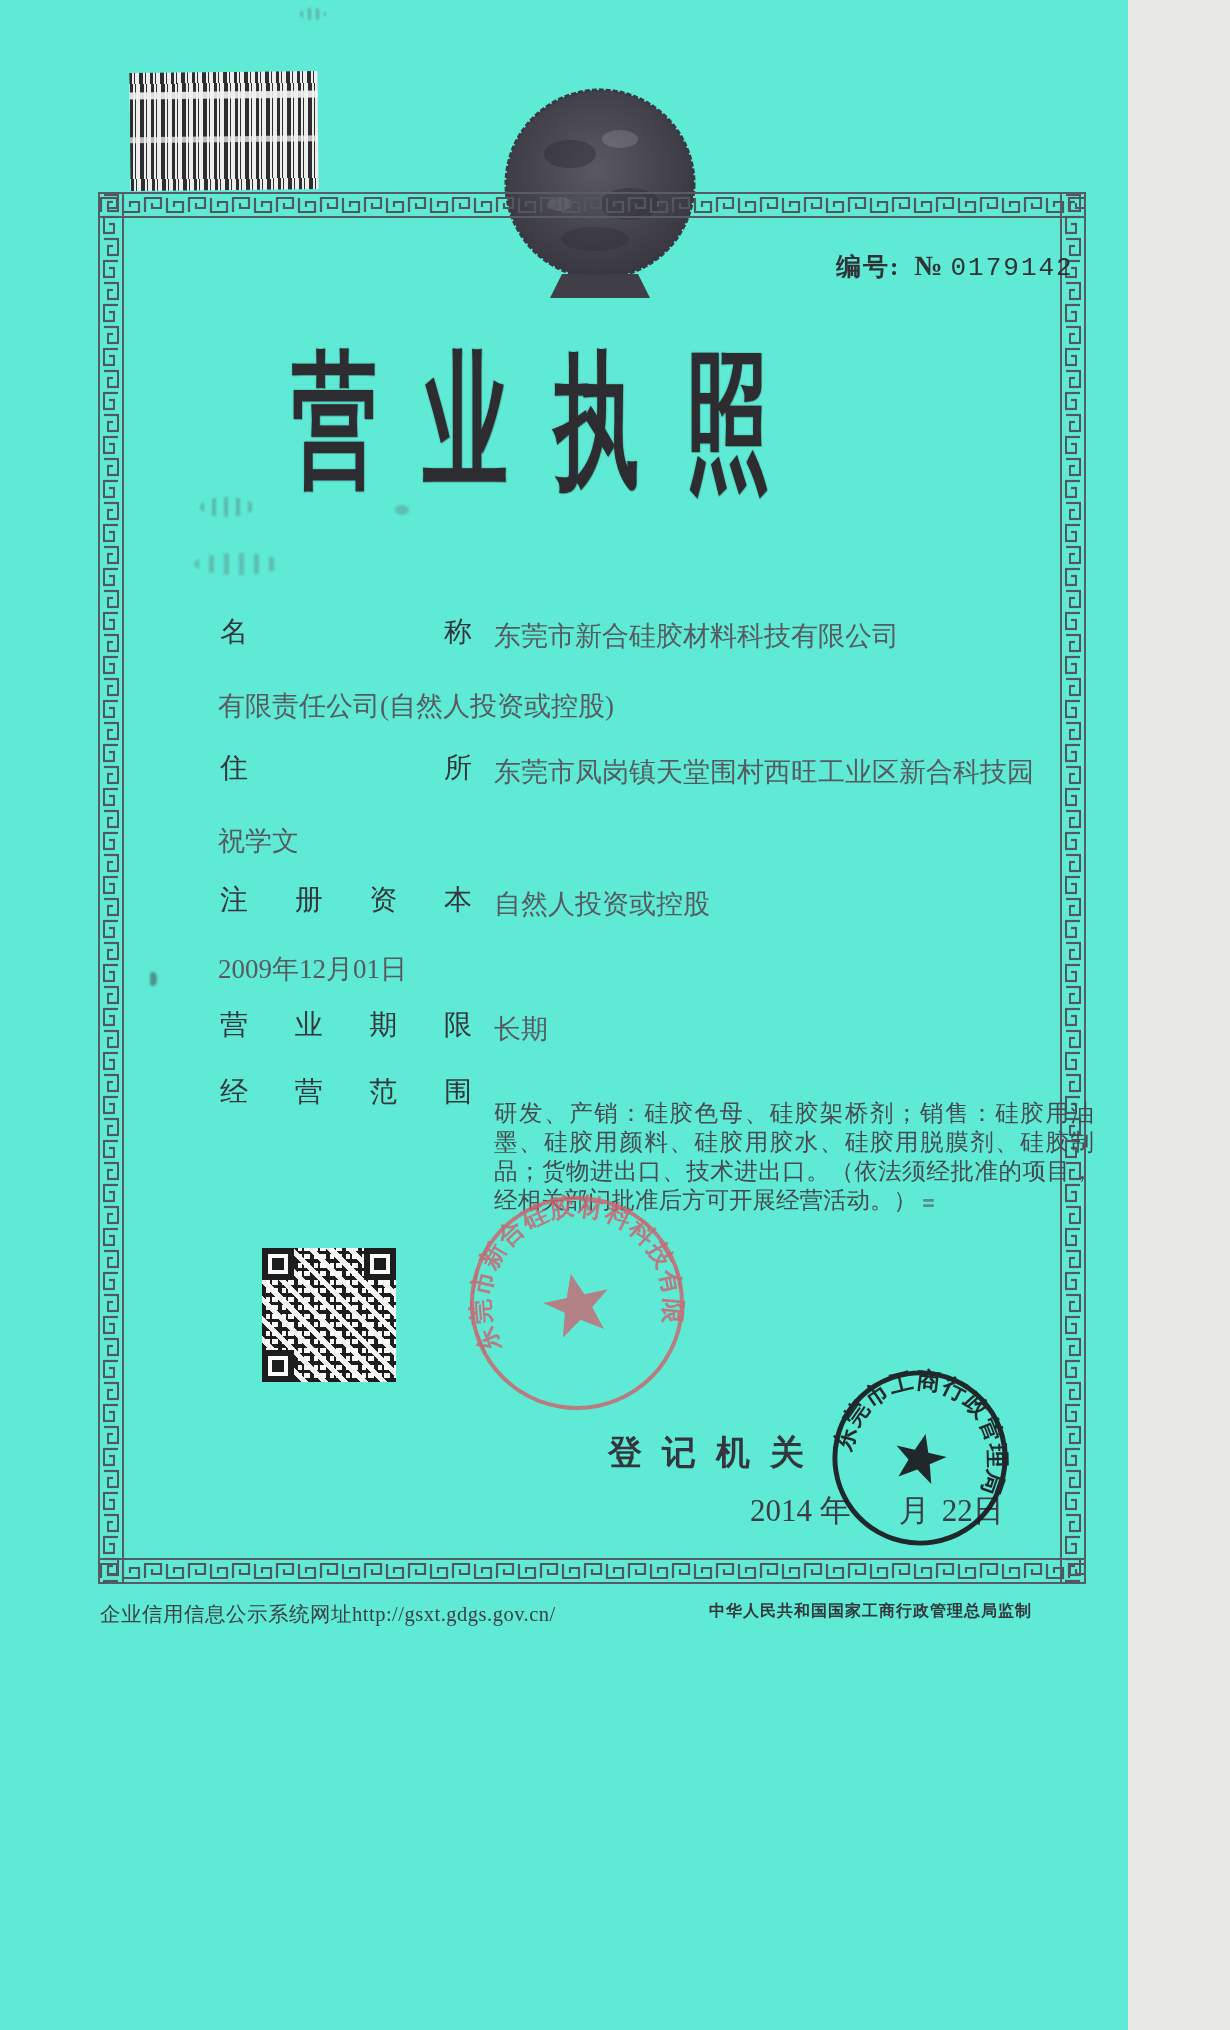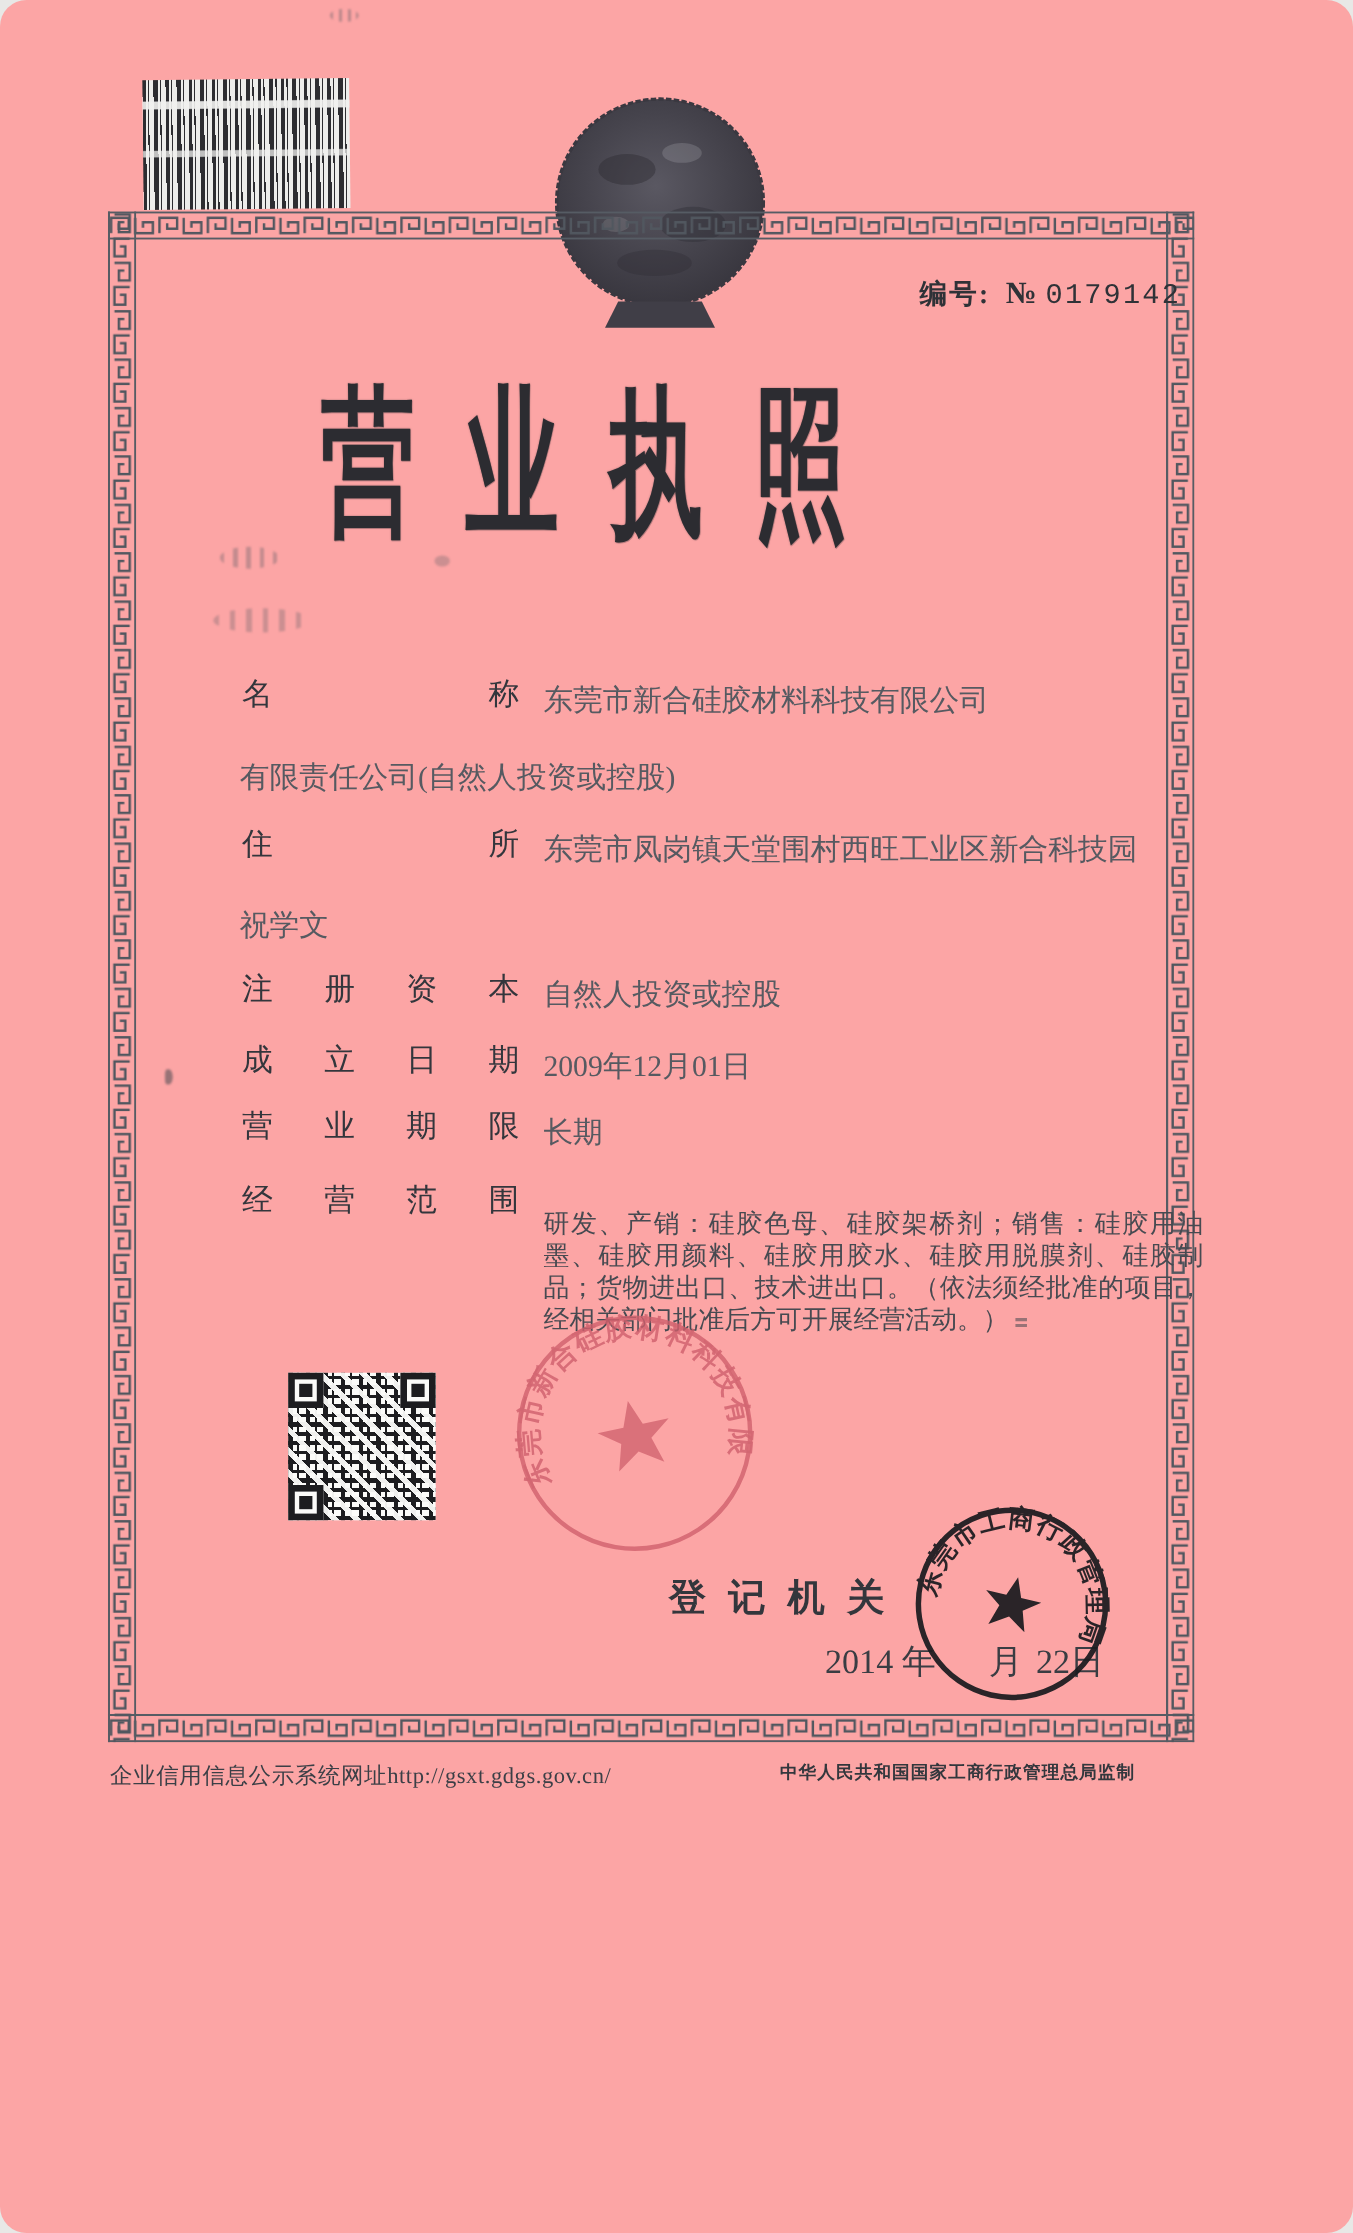--- a/index.html
+++ b/index.html
@@ -1,17 +1,17 @@
 <!DOCTYPE html>
 <html><head>
 <meta charset="utf-8">
 <style>
   html,body{margin:0;padding:0;background:#e8e8e6;}
-  .scan{position:relative;width:1230px;height:2030px;background:#fca5a5;overflow:hidden;
-        font-family:"Liberation Serif","DejaVu Serif",serif;color:#3a3d43;border-radius:24px;}
+  .scan{position:relative;width:1128px;height:2030px;background:#5eead4;overflow:hidden;
+        font-family:"Liberation Serif","DejaVu Serif",serif;color:#3a3d43;}
   
   .barcode{position:absolute;left:130px;top:72px;width:188px;height:118px;transform:rotate(-.6deg);
     background-image:
       linear-gradient(180deg,rgba(251,251,249,0) 0 16%,rgba(251,251,249,.9) 17% 22%,rgba(251,251,249,0) 23% 54%,rgba(251,251,249,.75) 55% 59%,rgba(251,251,249,0) 60% 100%),
       repeating-linear-gradient(90deg,#26262a 0 3px,#f6f6f4 3px 5px,#26262a 5px 6px,#f6f6f4 6px 10px,#26262a 10px 14px,#f6f6f4 14px 16px,#26262a 16px 17px,#f6f6f4 17px 21px);
     filter:contrast(.92);}
   
   .emblem{position:absolute;left:500px;top:84px;width:200px;height:220px;}
   
   .strip{position:absolute;overflow:hidden;}
@@ -163,21 +163,20 @@
     <span class="val">东莞市凤岗镇天堂围村西旺工业区新合科技园</span>
   </div>
   <div class="row" style="top:817px">
     <span class="val">祝学文</span>
   </div>
   <div class="row" style="top:880px">
     <span class="lab">注册资本</span>
     <span class="val">自然人投资或控股</span>
   </div>
   <div class="row" style="top:945px">
-    <span class="lab">成立日期</span>
     <span class="val">2009年12月01日</span>
   </div>
   <div class="row" style="top:1005px">
     <span class="lab">营业期限</span>
     <span class="val">长期</span>
   </div>
   <div class="row" style="top:1072px">
     <span class="lab">经营范围</span>
     <span class="val-scope"><span>研发、产销：硅胶色母、硅胶架桥剂；销售：硅胶用油墨、硅胶用颜料、硅胶用胶水、硅胶用脱膜剂、硅胶制品；货物进出口、技术进出口。（依法须经批准的项目，经相关部门批准后方可开展经营活动。）</span><span class="endmark">〓</span></span>
   </div>

